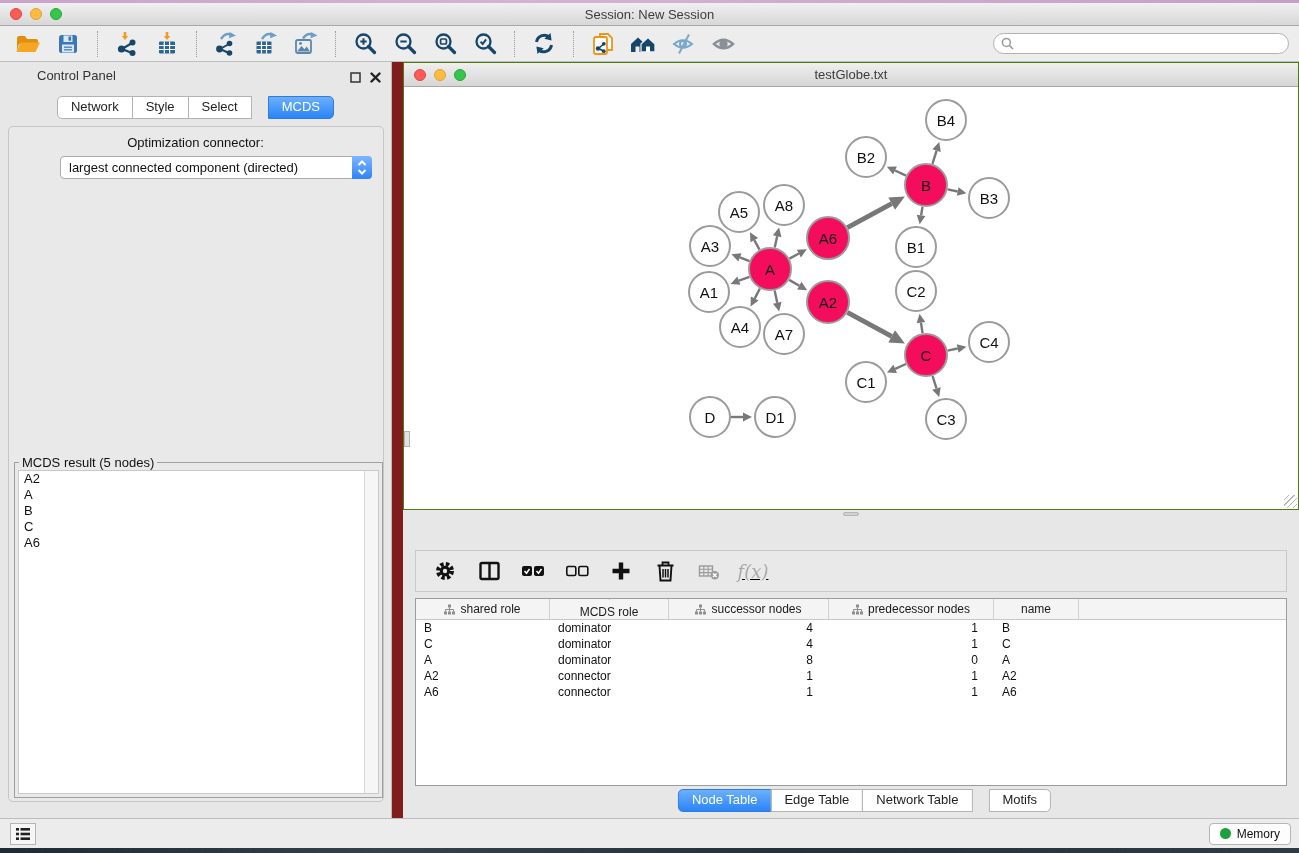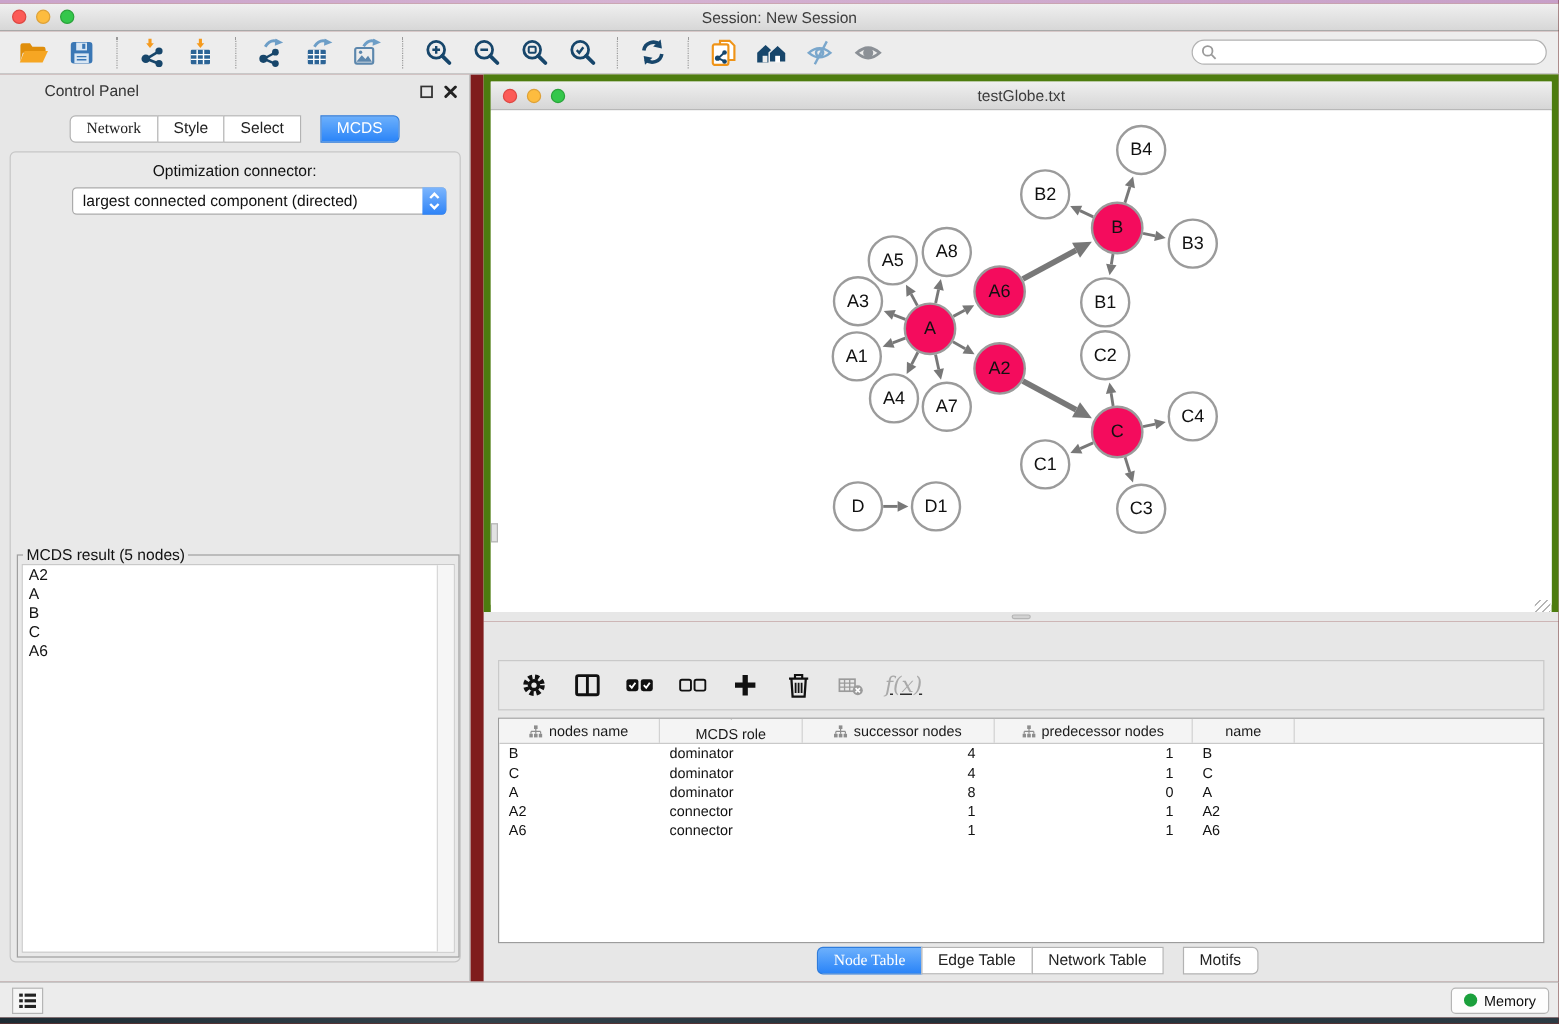--- a/index.html
+++ b/index.html
@@ -34,21 +34,21 @@
   
   .control-panel { position:absolute; left:0; top:62px; width:392px; height:756px; background:#e7e7e7; border-right:1px solid #b9b9b9; }
   .panel-head { position:relative; height:26px; }
   .panel-head .ptitle { position:absolute; left:12px; top:6px; font-size:13px; color:#333;margin-left:25px; }
   .panel-head .float-btn { position:absolute; right:30px; top:7px; }
   .panel-head .close-btn { position:absolute; right:10px; top:7px; }
 
   .cp-tabs { position:absolute; left:0; top:34px; width:100%; display:flex; justify-content:center; }
   .tab { font-size:13px; color:#222; background:#fff; border:1px solid #b3b3b3; margin-left:-1px;
     padding:3px 13px 4px; line-height:14px; }
-  .tab:first-child { border-radius:5px 0 0 5px; margin-left:0;font-family:Liberation Serif, serif; }
+  .tab:first-child { border-radius:5px 0 0 5px; margin-left:0; }
   .tab:last-child { border-radius:0 5px 5px 0;margin-left:16px; }
   .tab.active { background:linear-gradient(#6cb0fc,#2a84f8); border-color:#2f7cdb; color:#fff; }
 
   .cp-box { position:absolute; left:8px; top:64px; width:376px; height:676px; background:#e9e9e9;
     border:1px solid #c6c6c6; border-radius:5px; }
   .opt-label { position:absolute; left:0; top:73px; width:100%; text-align:center; font-size:13px; color:#111; }
   .dropdown { position:absolute; left:60px; top:94px; width:312px; height:23px; background:#fff;
     border:1px solid #ababab; border-radius:4px; display:flex; align-items:center; }
   .dropdown .dval { flex:1; font-size:13px; color:#111; padding-left:8px; white-space:nowrap; overflow:hidden; }
   .dropdown .stepper { width:20px; height:23px; margin:-1px -1px -1px 0; border-radius:0 4px 4px 0;
@@ -59,21 +59,21 @@
 
   .mcds-fieldset { position:absolute; left:14px; top:393px; width:369px; height:343px;
     border:1px solid #9f9f9f; background:#e9e9e9; }
   .mcds-fieldset legend { font-size:13px; color:#111; margin-left:4px; padding:0 3px; }
   .mcds-list { position:absolute; left:3px; right:3px; top:0px; bottom:3px; background:#fff; border:1px solid #c9c9c9; }
   .mcds-scroll { position:absolute; right:0; top:0; bottom:0; width:14px; background:#f6f6f6; border-left:1px solid #d8d8d8; }
   .mcds-item { font-size:13px; color:#111; line-height:16px; padding-left:5px; }
 
   
   .net-window { position:absolute; left:403px; top:62px; width:896px; height:448px;
-    border:6px solid #4d7c0f; background:#fff; }
+    border:1px solid #4d7c0f; background:#fff; }
   .net-titlebar { position:relative; height:24px; background:linear-gradient(#efefef,#d6d6d6); border-bottom:1px solid #a8a8a8; display:flex; align-items:center; }
   .net-titlebar .wtitle { position:absolute; left:0; right:0; text-align:center; font-size:13px; font-weight:500; color:#3c3c3c; }
   .net-canvas { position:relative; width:100%; height:422px; background:#fff; overflow:hidden; }
   .resize-grip { position:absolute; right:1px; bottom:1px; width:13px; height:13px;
     background:repeating-linear-gradient(135deg, transparent 0 3px, #b5b5b5 3px 4px); }
   .edge-handle { position:absolute; left:0; top:344px; width:6px; height:16px; background:#e2e2e2; border:1px solid #b5b5b5; }
 
   .split-gap { position:absolute; left:403px; top:510px; width:896px; height:8px; background:#e7e7e7; }
   .split-grip { position:absolute; left:50%; top:2px; width:16px; height:4px; transform:translateX(-50%);
     background:#d2d2d2; border:1px solid #b5b5b5; border-radius:2px; }
@@ -551,21 +551,21 @@
     <div class="tbl">
       <div class="tbl-head" id="tbl-head">
           <div class="hc" style="width: 134px;">
             <svg width="11" height="11" viewBox="0 0 11 11">
               <rect x="4" y="0.5" width="3" height="3" fill="#8d8d8d"></rect>
               <path d="M5.5 3.5 v2 M1.5 5.5 h8 M1.5 5.5 v2 M5.5 5.5 v2 M9.5 5.5 v2" stroke="#8d8d8d" fill="none"></path>
               <rect x="0" y="7.5" width="3" height="3" fill="#8d8d8d"></rect>
               <rect x="4" y="7.5" width="3" height="3" fill="#8d8d8d"></rect>
               <rect x="8" y="7.5" width="3" height="3" fill="#8d8d8d"></rect>
             </svg>
-            <span>nodes name</span>
+            <span>shared role</span>
           </div>
           <div class="hc" style="width: 119px; flex-direction: column;">
             <svg width="11" height="11" viewBox="0 0 11 11">
               <rect x="4" y="0.5" width="3" height="3" fill="#8d8d8d"></rect>
               <path d="M5.5 3.5 v2 M1.5 5.5 h8 M1.5 5.5 v2 M5.5 5.5 v2 M9.5 5.5 v2" stroke="#8d8d8d" fill="none"></path>
               <rect x="0" y="7.5" width="3" height="3" fill="#8d8d8d"></rect>
               <rect x="4" y="7.5" width="3" height="3" fill="#8d8d8d"></rect>
               <rect x="8" y="7.5" width="3" height="3" fill="#8d8d8d"></rect>
             </svg>
             <span>MCDS role</span>

